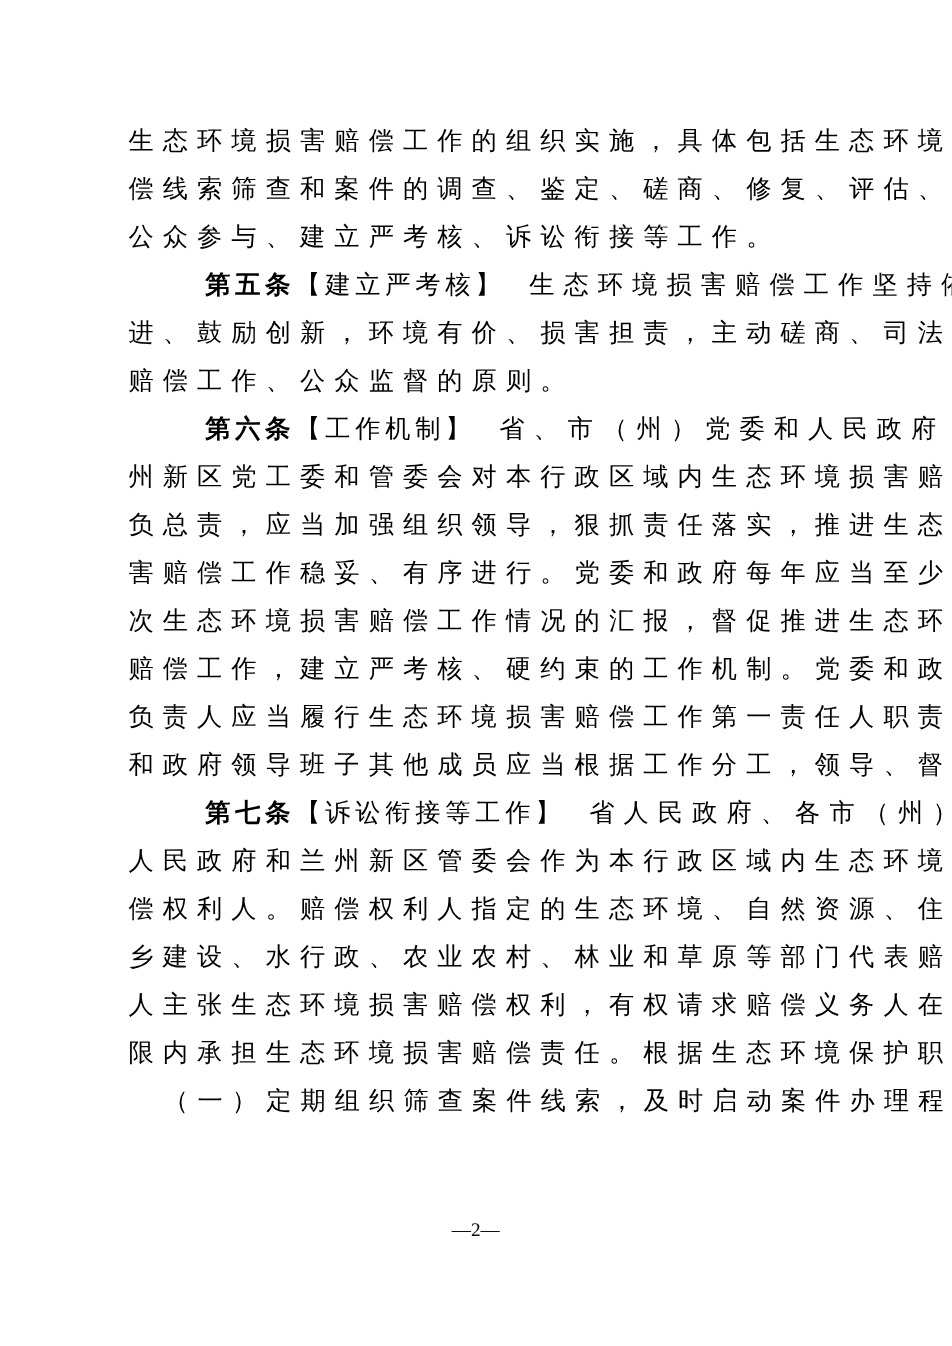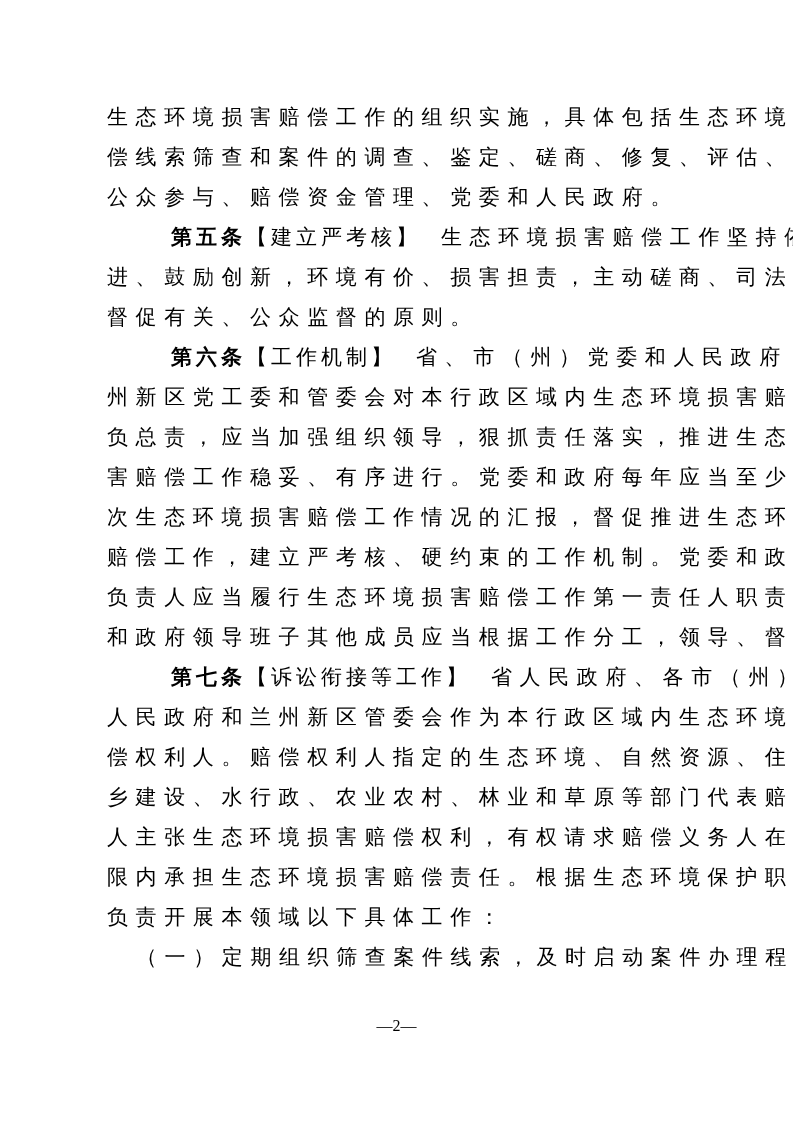--- a/index.html
+++ b/index.html
@@ -14,28 +14,28 @@
   .gap { display: inline-block; width: 20px; }
   .pagenum { position: absolute; left: 0; width: 793px; top: 1017px; text-align: center;
              font-size: 16px; font-family: "Liberation Serif", serif; letter-spacing: 0; }
 </style>
 </head>
 <body>
 
 <div class="page">
   <div class="line">生态环境损害赔偿工作的组织实施，具体包括生态环境损害赔</div>
   <div class="line">偿线索筛查和案件的调查、鉴定、磋商、修复、评估、监督、</div>
-  <div class="line">公众参与、赔偿资金管理、党委和人民政府。</div>
+  <div class="line">公众参与、建立严考核、诉讼衔接等工作。</div>
 
   <div>
     <div class="line indent">
       <span class="b">第五条</span><span class="br">【建立严考核】</span><span class="gap"></span><span>生态环境损害赔偿工作坚持依法推</span>
     </div>
     <div class="line">进、鼓励创新，环境有价、损害担责，主动磋商、司法保障，</div>
-    <div class="line">督促有关、公众监督的原则。</div>
+    <div class="line">赔偿工作、公众监督的原则。</div>
   </div>
 
   <div>
     <div class="line indent">
       <span class="b">第六条</span><span class="br">【工作机制】</span><span class="gap"></span><span>省、市（州）党委和人民政府，兰</span>
     </div>
     <div class="line">州新区党工委和管委会对本行政区域内生态环境损害赔偿工作</div>
     <div class="line">负总责，应当加强组织领导，狠抓责任落实，推进生态环境损</div>
     <div class="line">害赔偿工作稳妥、有序进行。党委和政府每年应当至少听取一</div>
     <div class="line">次生态环境损害赔偿工作情况的汇报，督促推进生态环境损害</div>
@@ -46,19 +46,18 @@
 
   <div>
     <div class="line indent">
       <span class="b">第七条</span><span class="br">【诉讼衔接等工作】</span><span class="gap"></span><span>省人民政府、各市（州）</span>
     </div>
     <div class="line">人民政府和兰州新区管委会作为本行政区域内生态环境损害赔</div>
     <div class="line">偿权利人。赔偿权利人指定的生态环境、自然资源、住房和城</div>
     <div class="line">乡建设、水行政、农业农村、林业和草原等部门代表赔偿权利</div>
     <div class="line">人主张生态环境损害赔偿权利，有权请求赔偿义务人在合理期</div>
     <div class="line">限内承担生态环境损害赔偿责任。根据生态环境保护职责分工，</div>
-    <div class="line">负责开展本领域以下具体工作：</div>
   </div>
 
   <div class="line indent" style="padding-left:29px;">（一）定期组织筛查案件线索，及时启动案件办理程序；</div>
 </div>
 
 <div class="pagenum">—2—</div>
 
 </body></html>

